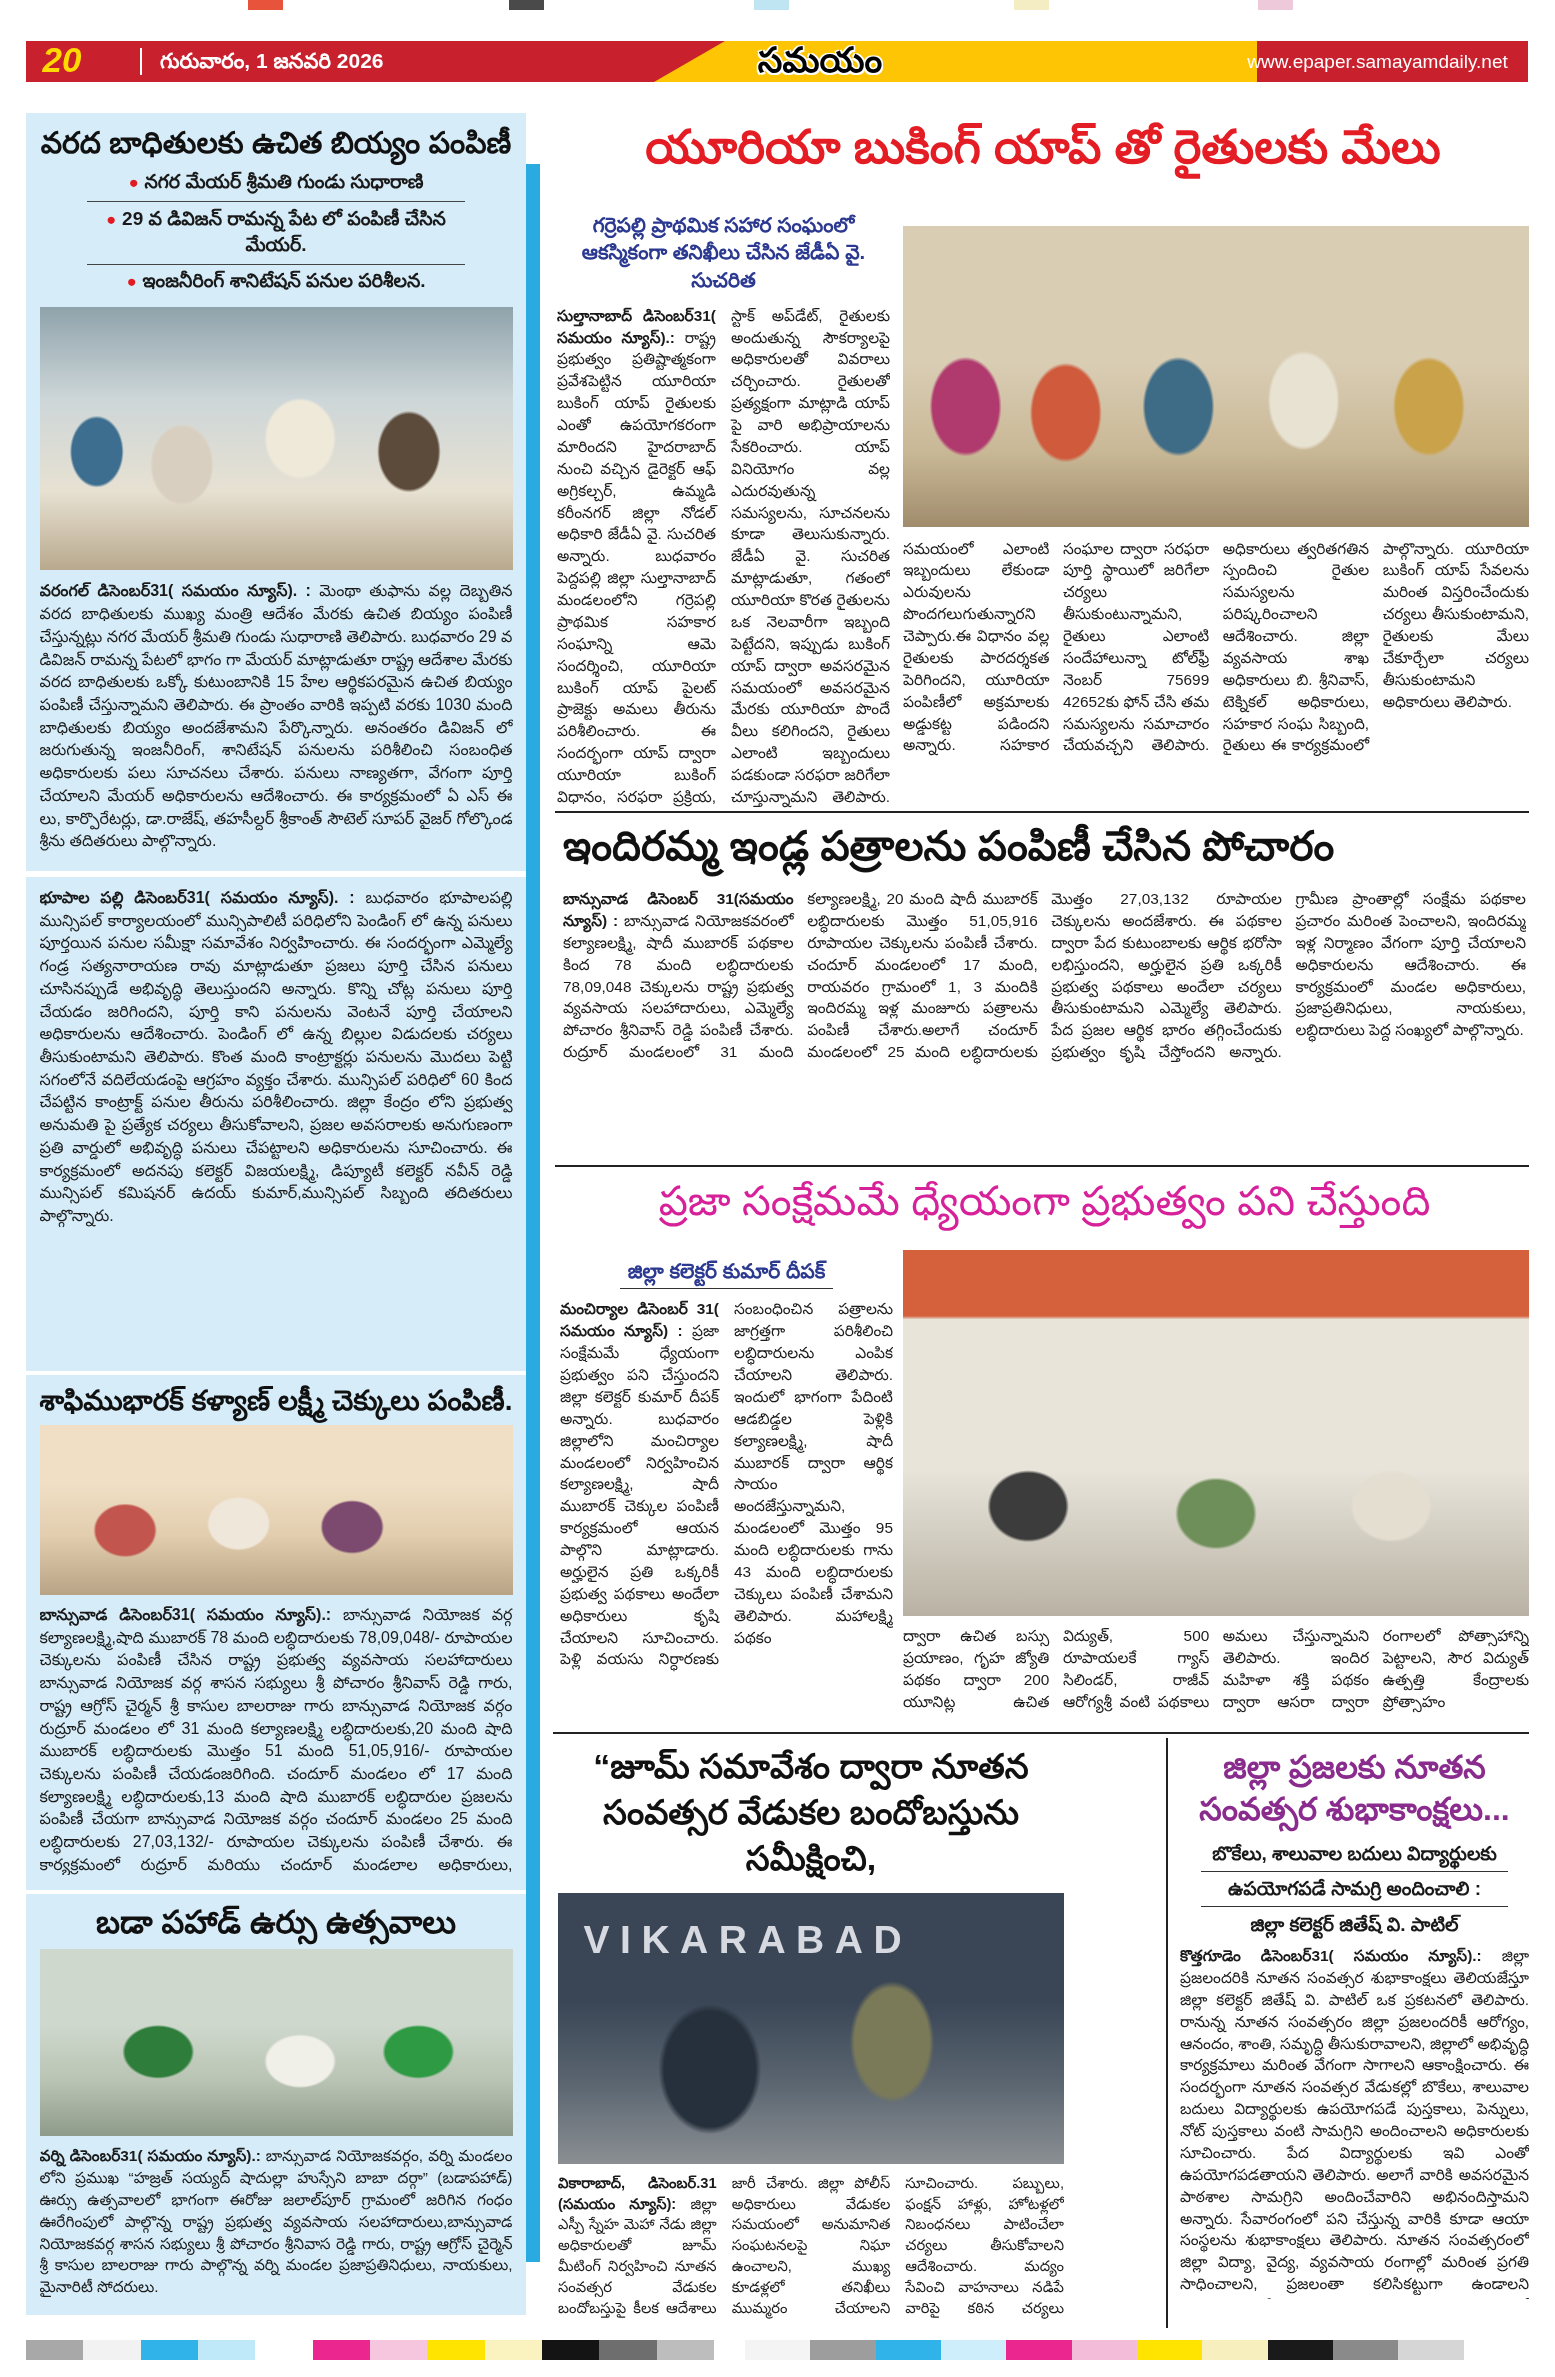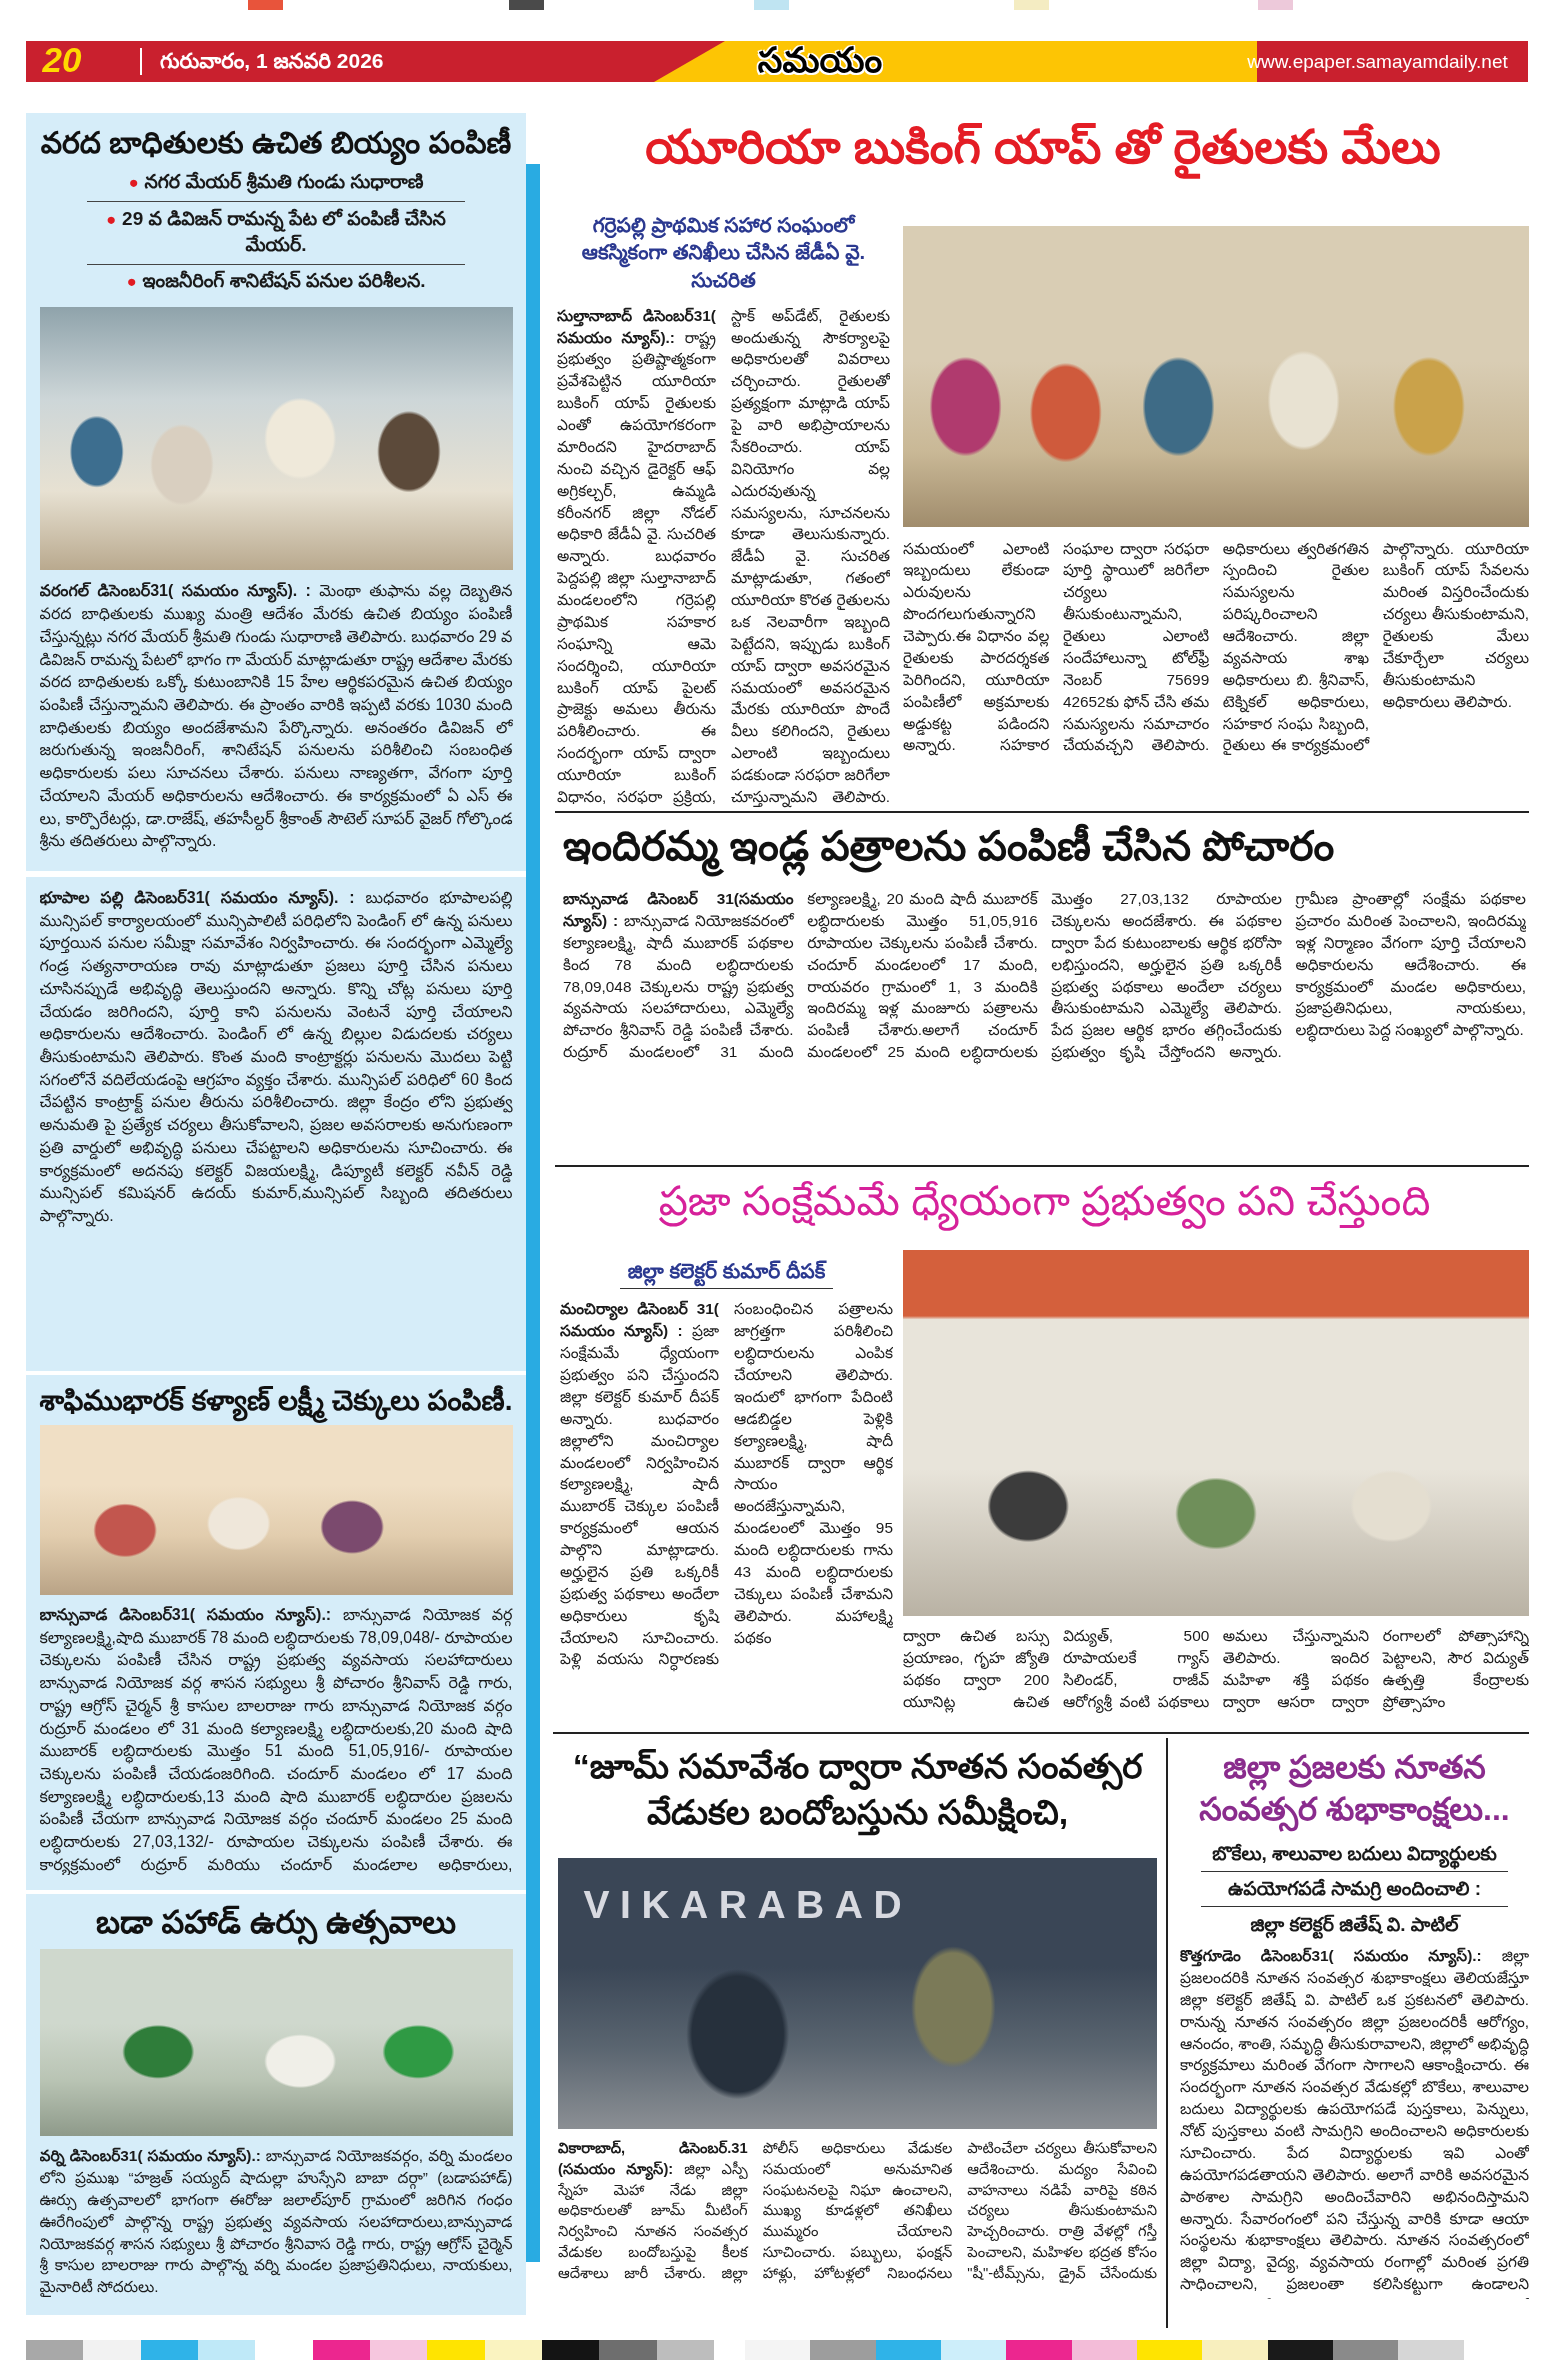--- a/index.html
+++ b/index.html
@@ -174,23 +174,23 @@
   </div>
 
   <div class="abs" style="left:903px;top:1250px;width:626px;">
     <div class="photo ph-praja" style="width:100%;height:366px;"></div>
     <div class="body-txt cols4" style="height:98px;margin-top:9px;font-size:15.4px;">ద్వారా ఉచిత బస్సు ప్రయాణం, గృహ జ్యోతి పథకం ద్వారా 200 యూనిట్ల ఉచిత విద్యుత్, 500 రూపాయలకే గ్యాస్ సిలిండర్, రాజీవ్ ఆరోగ్యశ్రీ వంటి పథకాలు అమలు చేస్తున్నామని తెలిపారు. ఇందిర మహిళా శక్తి పథకం ద్వారా ఆసరా ద్వారా రంగాలలో పోత్సాహాన్ని పెట్టాలని, సౌర విద్యుత్ ఉత్పత్తి కేంద్రాలకు ప్రోత్సాహం అందిస్తున్నామని చెప్పారు. ఈ కార్యక్రమంలో అదనపు కలెక్టర్, స్థానిక ప్రజాప్రతినిధులు, అధికారులు, లబ్ధిదారులు పాల్గొన్నారు.</div>
   </div>
 
   <div class="abs hline" style="left:553px;top:1732px;width:976px;height:1.5px;"></div>
   <div class="abs vline" style="left:1166px;top:1738px;width:1.5px;height:590px;"></div>
 
-  <div class="abs" style="left:558px;top:1744px;width:599px;">
+  <div class="abs" style="left:558px;top:1744px;width:506px;">
     <div class="black-head" style="font-size:34px;text-align:center;line-height:1.35;">“జూమ్ సమావేశం ద్వారా నూతన సంవత్సర వేడుకల బందోబస్తును సమీక్షించి,</div>
-    <div class="photo ph-police" style="position:relative;width:100%;height:271px;margin-top:22px;">
+    <div class="photo ph-police" style="position:relative;width:100%;height:271px;margin-top:11px;">
       <div class="photo-ov">VIKARABAD</div>
     </div>
     <div class="body-txt cols3" style="height:160px;margin-top:9px;font-size:14.7px;">
       <span class="dl">వికారాబాద్, డిసెంబర్.31 (సమయం న్యూస్):</span> <span>జిల్లా ఎస్పీ స్నేహ మెహా నేడు జిల్లా అధికారులతో జూమ్ మీటింగ్ నిర్వహించి నూతన సంవత్సర వేడుకల బందోబస్తుపై కీలక ఆదేశాలు జారీ చేశారు. జిల్లా పోలీస్ అధికారులు వేడుకల సమయంలో అనుమానిత సంఘటనలపై నిఘా ఉంచాలని, ముఖ్య కూడళ్లలో తనిఖీలు ముమ్మరం చేయాలని సూచించారు. పబ్బులు, ఫంక్షన్ హాళ్లు, హోటళ్లలో నిబంధనలు పాటించేలా చర్యలు తీసుకోవాలని ఆదేశించారు. మద్యం సేవించి వాహనాలు నడిపే వారిపై కఠిన చర్యలు తీసుకుంటామని హెచ్చరించారు. రాత్రి వేళల్లో గస్తీ పెంచాలని, మహిళల భద్రత కోసం "షీ"-టీమ్స్‌ను, డ్రైవ్ చేసేందుకు ప్రత్యేక బృందాలను ఏర్పాటు చేయాలని, నిఘా కెమెరాల పనితీరును ఎప్పటికప్పుడు పరిశీలించాలని ఆదేశించారు. ప్రభుత్వ తెలిపిన సమయం వరకే వైన్ షాప్ లు, బార్ లు తెరిచి ఉంచాలని నిబంధనలు ఖచ్చితంగా పాటించాలన్నారు. ప్రజలు ఎలాంటి సమస్య ఉన్నా డయల్ 100కు సమాచారం అందించాలని కోరారు. జిల్లా ప్రజలకు నూతన సంవత్సర శుభాకాంక్షలు తెలిపారు.</span>
     </div>
   </div>
 
   <div class="abs" style="left:1180px;top:1747px;width:349px;">
     <div class="purple-head" style="font-size:32px;">జిల్లా ప్రజలకు నూతన సంవత్సర శుభాకాంక్షలు...</div>
     <div style="width:88%;margin:6px auto 0 auto;">

